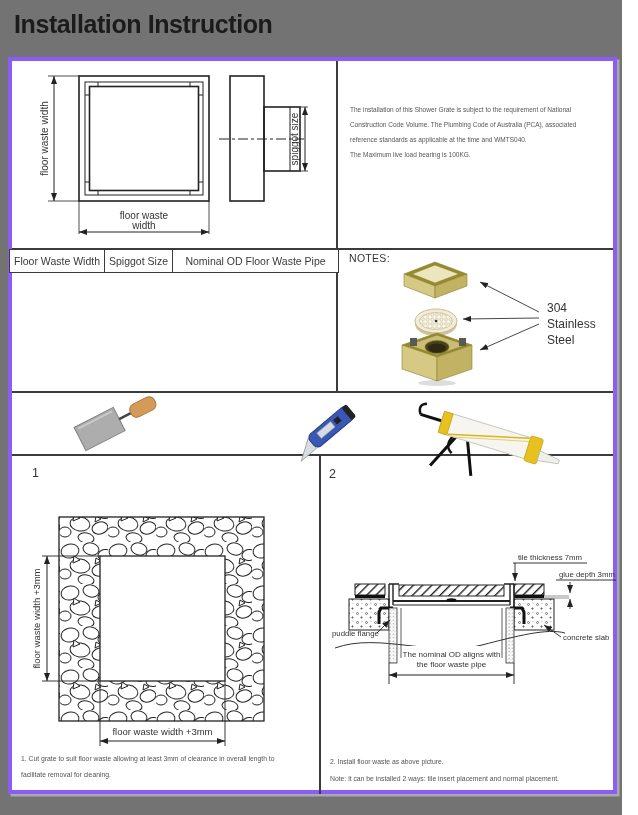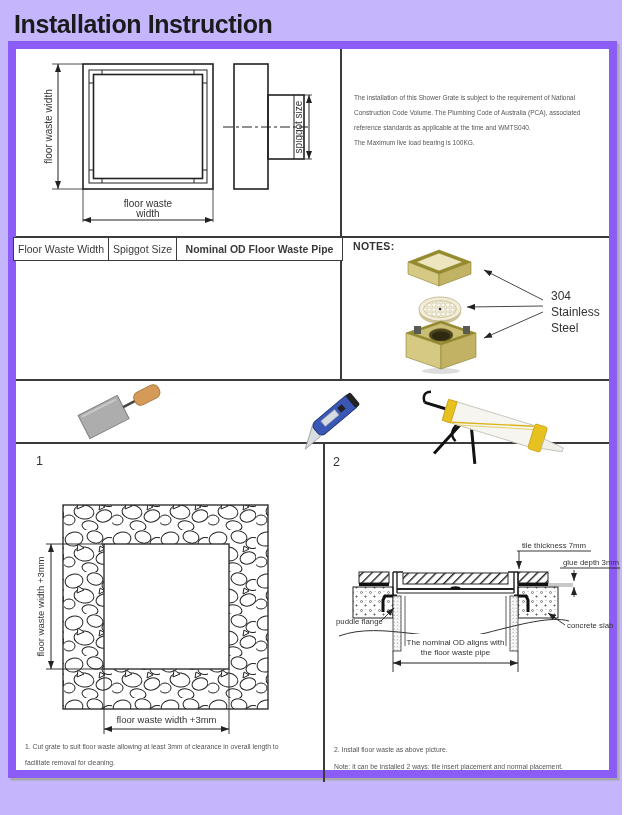--- a/index.html
+++ b/index.html
@@ -1,45 +1,45 @@
 <!DOCTYPE html>
 <html><head>
 <meta charset="utf-8">
 <style>
   * { margin:0; padding:0; box-sizing:border-box; }
   html,body { background:#fff; }
   .page {
-    position:relative; width:622px; height:815px; background:#c4b5fd;
+    position:relative; width:622px; height:815px; background:#737373;
     font-family:"Liberation Sans", sans-serif; overflow:hidden;
   }
   .title {
     position:absolute; left:14px; top:10px;
     font-size:25px; font-weight:700; letter-spacing:-0.4px; color:#1b1b1b;
   }
   .frame {
-    position:absolute; left:8px; top:41px; width:609px; height:737px;
-    border:8px solid #8b5cf6; background:#fff;
+    position:absolute; left:8px; top:57px; width:609px; height:737px;
+    border:4px solid #8b5cf6; background:#fff;
     box-shadow:2.5px 2.5px 0 #a9a9a9;
   }
   .hline, .vline { position:absolute; background:#3b3b3b; }
   .h1 { left:0; top:187px; width:100%; height:2px; }
   .h2 { left:0; top:330px; width:100%; height:2px; }
   .h3 { left:0; top:393px; width:100%; height:2px; }
   .v1 { left:324px; top:0; width:2px; height:332px; }
   .v2 { left:307px; top:395px; width:2px; height:338px; }
   .abs { position:absolute; }
   .intro { left:338px; top:41px; width:266px; font-size:6.5px; color:#555; }
   .intro div { height:15px; line-height:15px; white-space:nowrap; }
   .spec-table { left:-3px; top:188px; border-collapse:collapse; }
   .spec-table td {
     border:1.5px solid #3b3b3b; text-align:center; vertical-align:middle;
     font-size:10.5px; color:#3a3a3a; height:23px; background:#fff;
   }
-  .spec-table .c0 { width:95px; } .spec-table .c1 { width:68px; } .spec-table .c2 { width:166px;font-weight:bold; }
-  .notes-label { left:337px; top:191px; font-size:10.5px; font-weight:700; color:#333; letter-spacing:.3px; }
+  .spec-table .c0 { width:95px; } .spec-table .c1 { width:68px; } .spec-table .c2 { width:166px; }
+  .notes-label { left:337px; top:191px; font-size:10.5px; font-weight:400; color:#333; letter-spacing:.3px; }
   .stepnum { font-size:12.5px; color:#333; }
   .n1 { left:20px; top:405px; }
   .n2 { left:317px; top:406px; }
   .cap { font-size:6.8px; color:#555; white-space:nowrap; }
   .cap1 { left:9px; top:690px; }
   .cap1 div { height:15.5px; line-height:15.5px; }
   .cap2a { left:318px; top:697px; }
   .cap2b { left:318px; top:714px; }
   svg { position:absolute; overflow:visible; }
   svg text { font-family:"Liberation Sans", sans-serif; fill:#333; }

